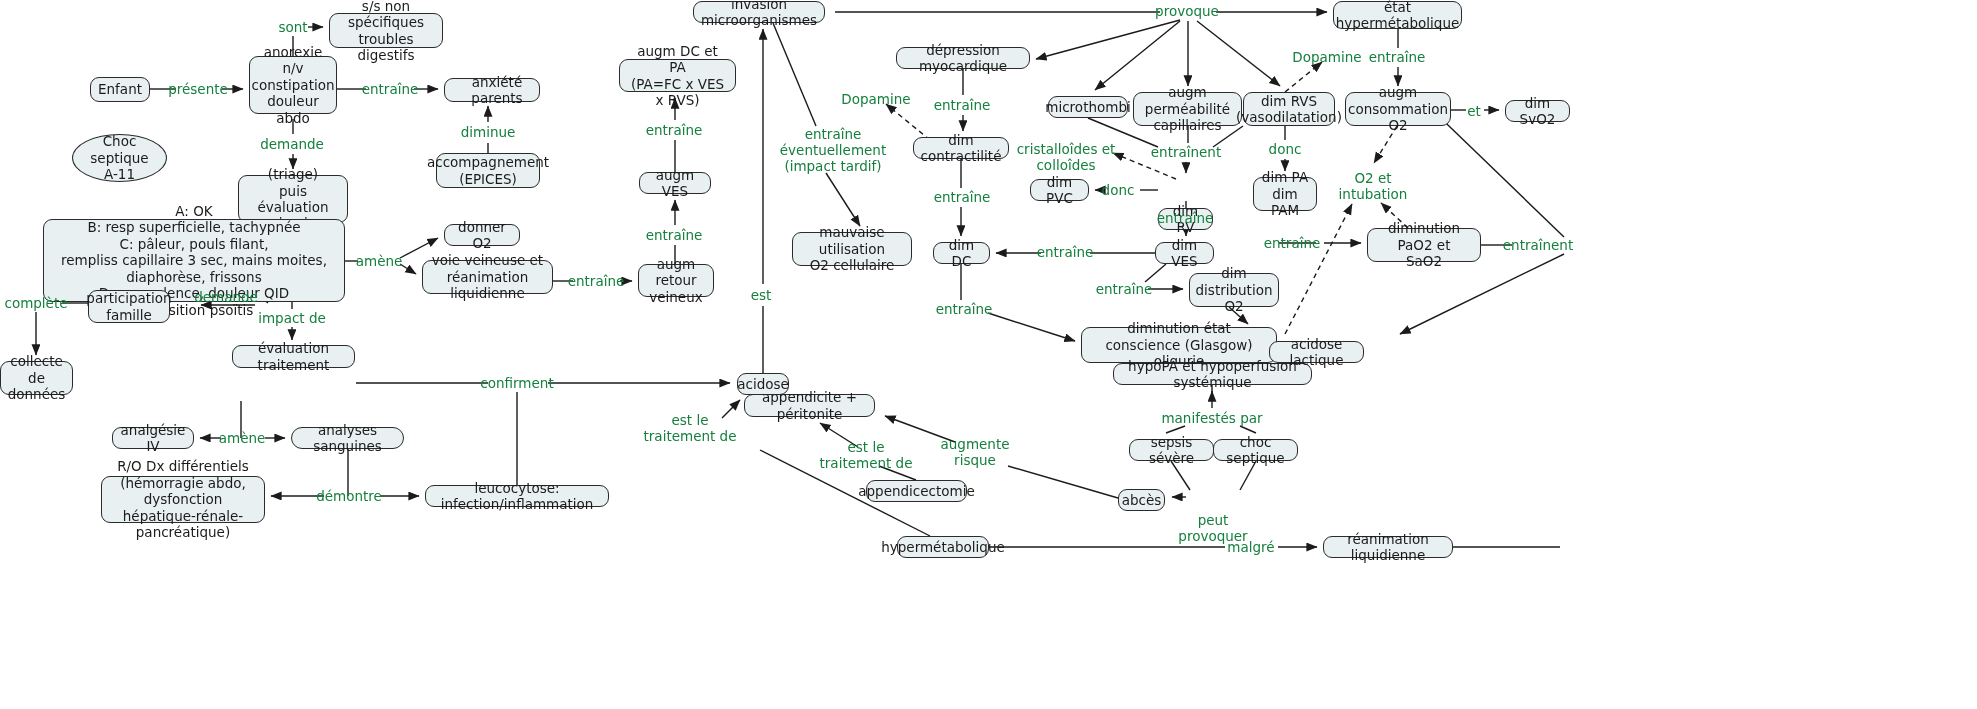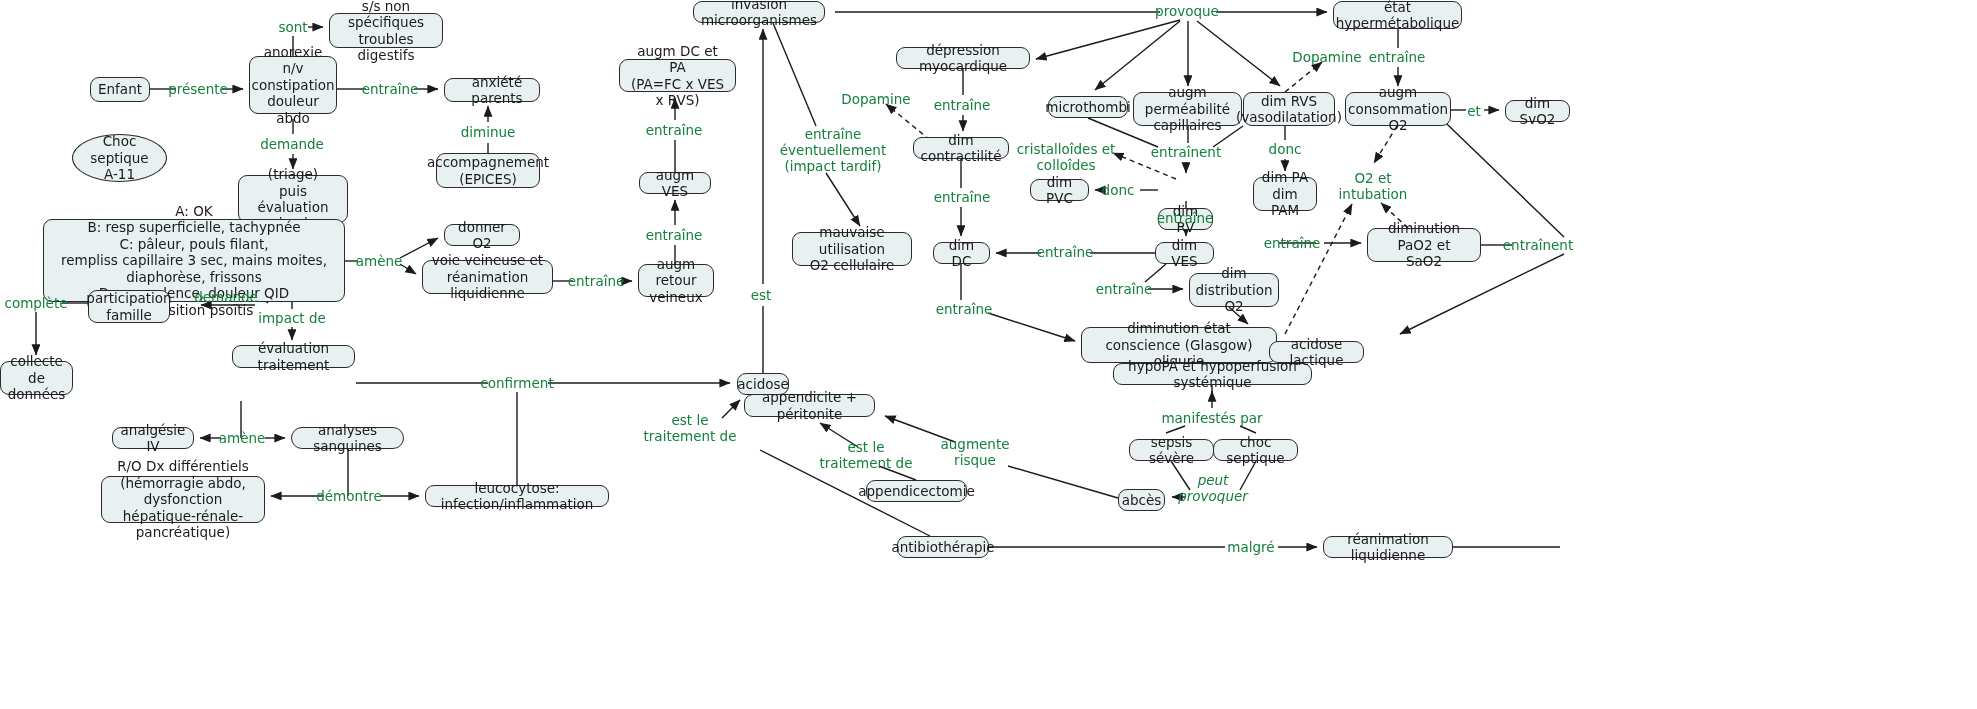--- a/index.html
+++ b/index.html
@@ -257,21 +257,21 @@
   <div class="elabel" style="left:1373px;top:186px;">O2 et
 intubation</div>
   <div class="elabel" style="left:1066px;top:157px;">cristalloîdes et
 colloîdes</div>
   <div class="elabel" style="left:876px;top:99px;">Dopamine</div>
   <div class="elabel" style="left:1327px;top:57px;">Dopamine</div>
   <div class="node" style="left:1129px;top:439px;width:85px;height:22px;">sepsis sévère</div>
   <div class="node" style="left:1213px;top:439px;width:85px;height:22px;">choc septique</div>
   <div class="node" style="left:1118px;top:489px;width:47px;height:22px;">abcès</div>
   <div class="node" style="left:866px;top:480px;width:101px;height:22px;">appendicectomie</div>
-  <div class="node" style="left:897px;top:536px;width:92px;height:22px;">antibiothérapie</div>
+  <div class="node" style="left:897px;top:536px;width:92px;height:22px;">hypermétabolique</div>
   <div class="node" style="left:1323px;top:536px;width:130px;height:22px;">réanimation liquidienne</div>
 
   <div class="elabel" style="left:293px;top:27px;">sont</div>
   <div class="elabel" style="left:198px;top:89px;">présente</div>
   <div class="elabel" style="left:390px;top:89px;">entraîne</div>
   <div class="elabel" style="left:488px;top:132px;">diminue</div>
   <div class="elabel" style="left:292px;top:144px;">demande</div>
   <div class="elabel" style="left:379px;top:261px;">amène</div>
   <div class="elabel" style="left:292px;top:318px;">impact de</div>
   <div class="elabel" style="left:226px;top:297px;">demande</div>
@@ -297,17 +297,17 @@
   <div class="elabel" style="left:1474px;top:111px;">et</div>
   <div class="elabel" style="left:1292px;top:243px;">entraîne</div>
   <div class="elabel" style="left:1538px;top:245px;">entraînent</div>
   <div class="elabel" style="left:690px;top:428px;">est le
 traitement de</div>
   <div class="elabel" style="left:866px;top:455px;">est le
 traitement de</div>
   <div class="elabel" style="left:975px;top:452px;">augmente
 risque</div>
   <div class="elabel" style="left:1212px;top:418px;">manifestés par</div>
-  <div class="elabel" style="left:1213px;top:488px;font-style:italic;">peut
+  <div class="elabel" style="left:1213px;top:528px;">peut
 provoquer</div>
   <div class="elabel" style="left:1251px;top:547px;">malgré</div>
 
 </div>
 
 </body></html>

